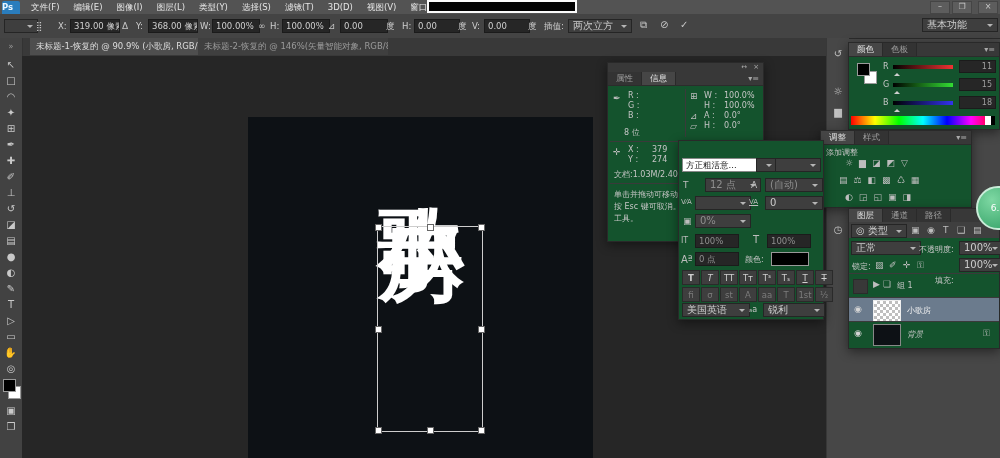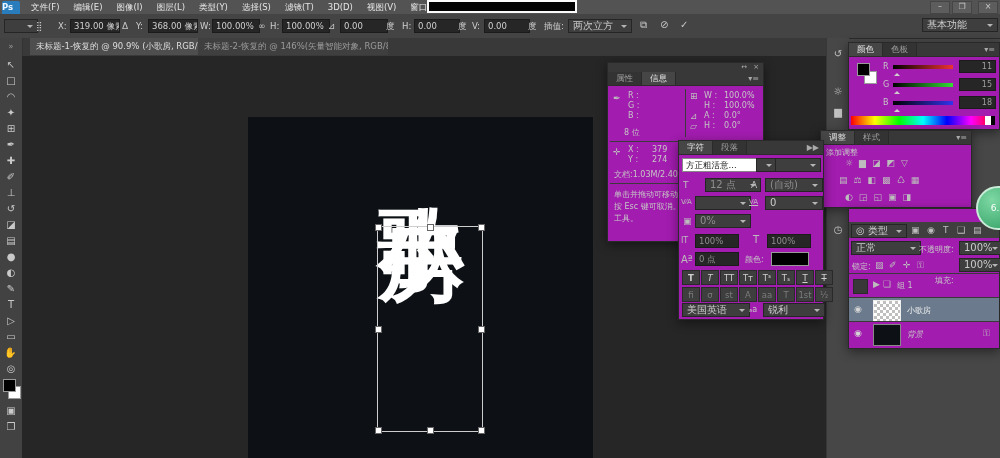--- a/index.html
+++ b/index.html
@@ -37,21 +37,21 @@
   .fg{position:absolute;left:3px;top:3px;width:11px;height:11px;background:#000;border:1px solid #9a9a9a;z-index:2}
   .bg{position:absolute;left:8px;top:10px;width:11px;height:11px;background:#fff;border:1px solid #9a9a9a}
   
   .canvas-wrap{position:absolute;left:22px;top:56px;width:804px;height:402px;background:#262626;overflow:hidden}
   .canvas{position:absolute;left:226px;top:61px;width:345px;height:341px;background:#0d1115}
   .vtext{position:absolute;left:350px;top:80px;width:100px;height:330px;writing-mode:vertical-rl;text-orientation:upright;
          font-size:86px;line-height:100px;letter-spacing:4px;color:#fff;font-weight:bold;font-family:"DejaVu Sans",sans-serif}
   .bbox{position:absolute;left:355px;top:170px;width:104px;height:204px;border:1px solid #cdcdcd}
   .hdl{position:absolute;width:5px;height:5px;background:#fff;border:1px solid #666}
   
-  .panel{position:absolute;background:#a21caf;border:1px solid #292929;box-shadow:0 3px 10px rgba(0,0,0,.45)}
+  .panel{position:absolute;background:#14532d;border:1px solid #292929;box-shadow:0 3px 10px rgba(0,0,0,.45)}
   .ptabs{display:flex;background:#383838;height:13px;border-bottom:1px solid #2c2c2c}
   .ptab{padding:0 8px;line-height:13px;background:#333;color:#9f9f9f;border-right:1px solid #2a2a2a;font-size:8.5px;white-space:nowrap}
   .ptab.on{background:#464646;color:#e2e2e2}
   .pmenu{margin-left:auto;color:#aaa;font-size:8px;line-height:13px;padding-right:4px}
   .plbl{position:absolute;font-size:8px;color:#c6c6c6;white-space:nowrap}
   .picn{position:absolute;font-size:9px;color:#bdbdbd}
   .hr{position:absolute;left:2px;right:2px;height:1px;background:#3a3a3a}
   
   .tbtn{width:16px;height:13px;background:#3e3e3e;border:1px solid #2a2a2a;color:#d0d0d0;font-size:8.5px;
         display:flex;align-items:center;justify-content:center}
@@ -288,20 +288,26 @@
     <div class="abs" style="left:24px;top:61px;display:flex;gap:6px">
       <span class="picn" style="position:static">◐</span>
       <span class="picn" style="position:static">◲</span>
       <span class="picn" style="position:static">◱</span>
       <span class="picn" style="position:static">▣</span>
       <span class="picn" style="position:static">◨</span>
     </div>
   </div>
 
   <div class="panel" style="left:848px;top:208px;width:150px;height:139px">
+    <div class="ptabs">
+      <div class="ptab on">图层</div>
+      <div class="ptab">通道</div>
+      <div class="ptab">路径</div>
+      <div class="pmenu">▾≡</div>
+    </div>
     <div class="abs" style="left:0;top:13px;width:150px;height:16px;background:#3f3f3f">
       <div class="dd" style="left:2px;top:2px;width:36px"><span>◎</span> <span>类型</span></div>
       <span class="picn" style="left:62px;top:3px">▣</span>
       <span class="picn" style="left:78px;top:3px">◉</span>
       <span class="picn" style="left:94px;top:3px">T</span>
       <span class="picn" style="left:108px;top:3px">❑</span>
       <span class="picn" style="left:124px;top:3px">▤</span>
     </div>
     <div class="dd" style="left:2px;top:32px;width:50px">正常</div>
     <span class="plbl" style="left:70px;top:35px">不透明度:</span>
@@ -367,25 +373,20 @@
     <span class="plbl" style="left:20px;top:92px">Y :</span>
     <span class="plbl" style="left:44px;top:92px">274</span>
     <span class="plbl" style="left:6px;top:106px">文档:1.03M/2.40M</span>
     <div class="hr" style="top:120px"></div>
     <span class="plbl" style="left:6px;top:126px">单击并拖动可移动</span>
     <span class="plbl" style="left:6px;top:138px">按 Esc 键可取消。</span>
     <span class="plbl" style="left:6px;top:150px">工具。</span>
   </div>
 
   <div class="panel" style="left:678px;top:140px;width:144px;height:178px;z-index:6">
-    <div class="ptabs">
-      <div class="ptab on">字符</div>
-      <div class="ptab">段落</div>
-      <div class="pmenu">▶▶</div>
-    </div>
     <div class="f" style="left:3px;top:17px;width:68px;background:#fff;color:#111;border-color:#888">方正粗活意...</div>
     <div class="dd" style="left:77px;top:17px;width:1px"></div>
     <div class="dd" style="left:96px;top:17px;width:26px"></div>
     <span class="picn" style="left:4px;top:39px">T</span>
     <div class="dd" style="left:26px;top:37px;width:36px;color:#8f8f8f">12 点</div>
     <span class="picn" style="left:72px;top:39px">A</span>
     <div class="dd" style="left:86px;top:37px;width:38px;color:#8f8f8f">(自动)</div>
     <span class="picn" style="left:2px;top:57px;font-size:7px">V⁄A</span>
     <div class="dd" style="left:16px;top:55px;width:36px"></div>
     <span class="picn" style="left:70px;top:57px;font-size:7px;text-decoration:underline">VA</span>

